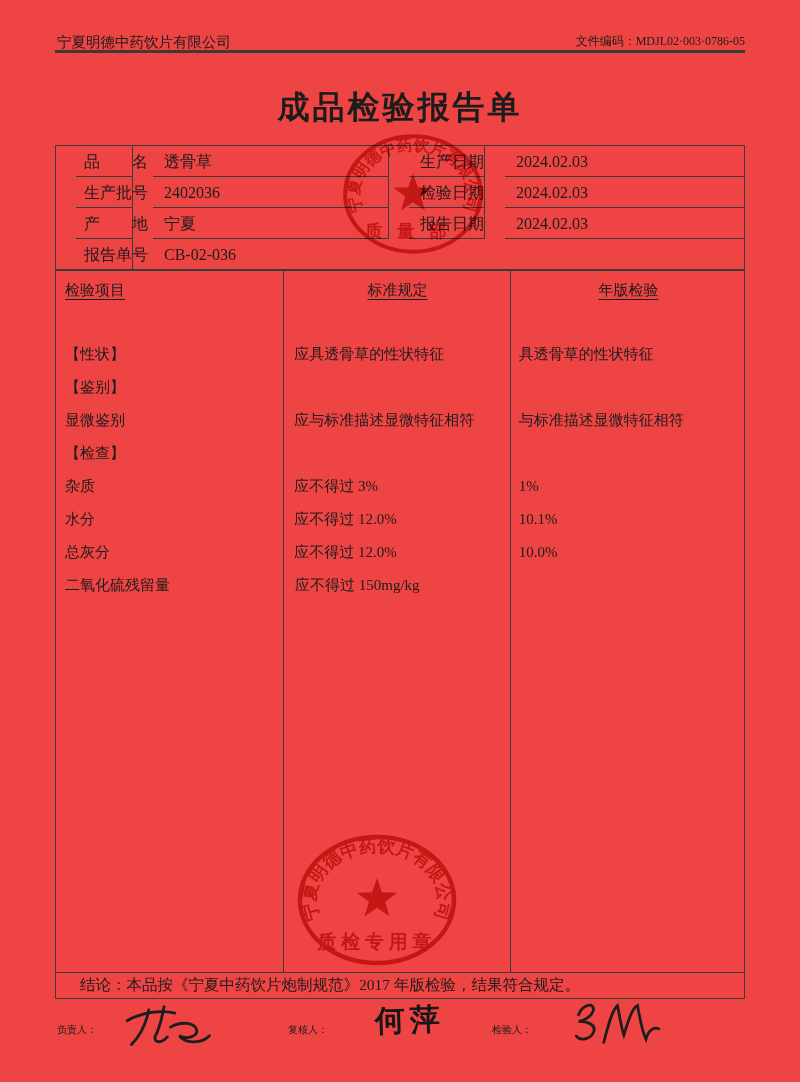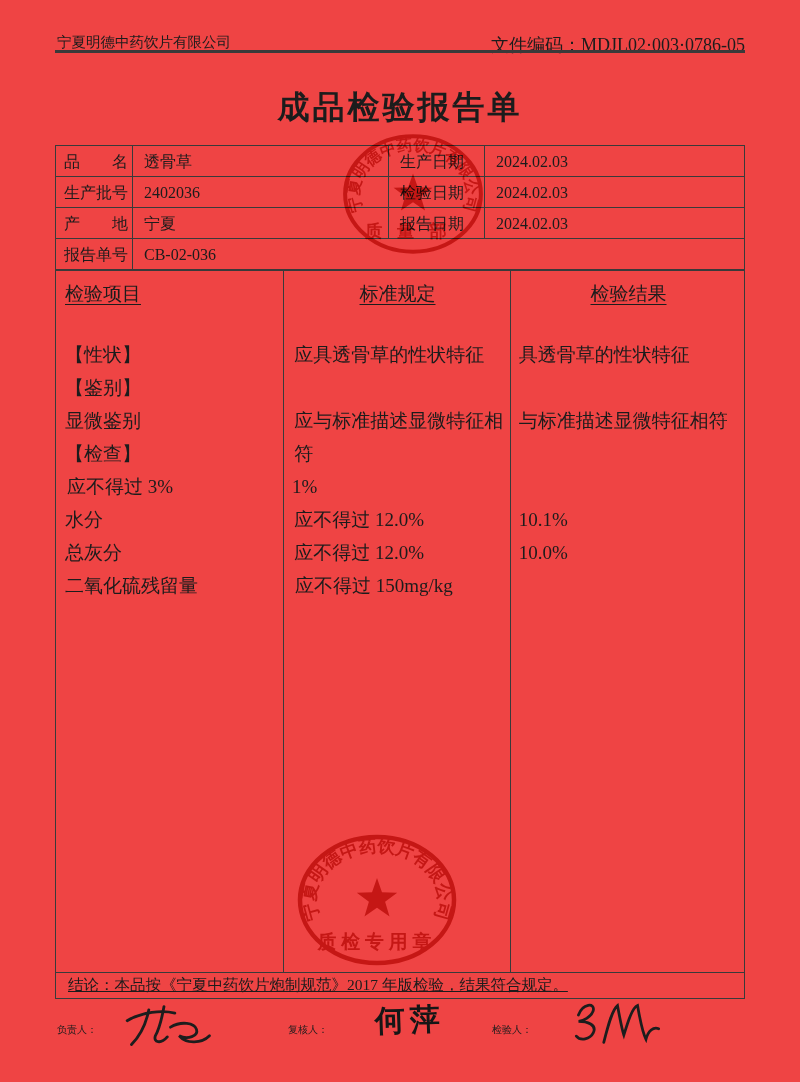--- a/index.html
+++ b/index.html
@@ -2,51 +2,51 @@
 <html><head>
 <meta charset="utf-8">
 <style>
   html,body{margin:0;padding:0;background:#888;}
   .page{
     position:relative;width:800px;height:1082px;margin:0 auto;background:#ef4444;
     font-family:"Liberation Serif","DejaVu Serif",serif;color:#1c1c1c;overflow:hidden;
   }
   
   .hdr-left{position:absolute;left:57px;top:33px;font-size:14.5px;}
-  .hdr-right{position:absolute;right:55px;top:33px;font-size:18px;}
+  .hdr-right{position:absolute;right:55px;top:33px;font-size:12px;}
   .hdr-rule{position:absolute;left:55px;top:50px;width:690px;height:3px;background:#3a3a3a;}
   .title{position:absolute;left:0;top:86px;width:100%;text-align:center;margin:0;
     font-size:32px;font-weight:bold;letter-spacing:3px;}
   
   .info-table{position:absolute;left:55px;top:145px;width:690px;border:1.5px solid #3a3a3a;
     display:grid;grid-template-columns:77px 256px 96px 259.5px;font-size:16px;box-sizing:border-box;}
   .info-table .cell{height:31px;line-height:31px;border-bottom:1.5px solid #3a3a3a;
-    white-space:nowrap;overflow:visible;box-sizing:border-box;}
+    white-space:nowrap;overflow:visible;box-sizing:border-box;margin-left:20px;}
   .info-table .lab{padding-left:8px;border-right:1.5px solid #3a3a3a;}
   .info-table .val{padding-left:11px;}
   .info-table .vr{border-right:1.5px solid #3a3a3a;}
   .info-table .last{border-bottom:none;}
   .info-table .span3{grid-column:2 / 5;}
   
   .insp{position:absolute;left:55px;top:269px;width:690px;height:704px;
-    border:1.5px solid #3a3a3a;box-sizing:border-box;font-size:19px;}
+    border:1.5px solid #3a3a3a;box-sizing:border-box;font-size:15px;}
   .vline{position:absolute;top:0;bottom:0;width:1.5px;background:#3a3a3a;}
   .v1{left:226.5px;} .v2{left:453.5px;}
   .insp-head{position:absolute;top:11px;left:0;width:100%;height:22px;}
   .ih{text-decoration:underline;text-underline-offset:4px;}
   .ih-item{position:absolute;left:9px;}
   .ih-standard{position:absolute;left:228px;width:227px;text-align:center;}
   .ih-result{position:absolute;left:455px;width:235px;text-align:center;}
   .insp-row{position:absolute;left:0;width:100%;height:33px;line-height:33px;display:flex;}
   .c-item{width:228px;padding-left:9px;box-sizing:border-box;}
   .c-std{width:227px;padding-left:11px;box-sizing:border-box;}
   .c-res{width:235px;padding-left:9px;box-sizing:border-box;}
   
   .conclusion{position:absolute;left:55px;top:971.5px;width:690px;height:27px;
-    border:1.5px solid #3a3a3a;box-sizing:border-box;line-height:23px;padding-left:12px;font-size:15.5px;text-decoration:underline;}
+    border:1.5px solid #3a3a3a;box-sizing:border-box;line-height:23px;padding-left:24px;font-size:15.5px;}
   
   .stamp{position:absolute;mix-blend-mode:multiply;opacity:.9;}
   .stamp-top{left:340px;top:131px;}
   .stamp-main{left:295px;top:832px;}
   .stamp text{fill:#cf4339;font-family:"Liberation Serif","DejaVu Serif",serif;font-weight:bold;}
   
   .sig-label{position:absolute;top:1023px;font-size:10px;}
   .sl-1{left:57px;} .sl-2{left:288px;} .sl-3{left:492px;}
   .sig-draw{position:absolute;}
   .sig1{left:113px;top:999px;} .sig3{left:570px;top:997px;}
@@ -82,21 +82,21 @@
     <div class="cell lab last">报告单号</div>
     <div class="cell val last span3">CB-02-036</div>
   </div>
 
   <div class="insp">
     <div class="vline v1"></div>
     <div class="vline v2"></div>
     <div class="insp-head">
       <span class="ih ih-item">检验项目</span>
       <span class="ih-standard"><span class="ih">标准规定</span></span>
-      <span class="ih-result"><span class="ih">检验结果</span></span>
+      <span class="ih-result"><span class="ih">年版检验</span></span>
     </div>
 
     <div class="insp-row" style="top:68px">
       <div class="c-item">【性状】</div>
       <div class="c-std">应具透骨草的性状特征</div>
       <div class="c-res">具透骨草的性状特征</div>
     </div>
     <div class="insp-row" style="top:101px">
       <div class="c-item">【鉴别】</div>
       <div class="c-std"></div>
@@ -106,20 +106,21 @@
       <div class="c-item">显微鉴别</div>
       <div class="c-std">应与标准描述显微特征相符</div>
       <div class="c-res">与标准描述显微特征相符</div>
     </div>
     <div class="insp-row" style="top:167px">
       <div class="c-item">【检查】</div>
       <div class="c-std"></div>
       <div class="c-res"></div>
     </div>
     <div class="insp-row" style="top:200px">
+      <div class="c-item">杂质</div>
       <div class="c-std">应不得过 3%</div>
       <div class="c-res">1%</div>
     </div>
     <div class="insp-row" style="top:233px">
       <div class="c-item">水分</div>
       <div class="c-std">应不得过 12.0%</div>
       <div class="c-res">10.1%</div>
     </div>
     <div class="insp-row" style="top:266px">
       <div class="c-item">总灰分</div>

